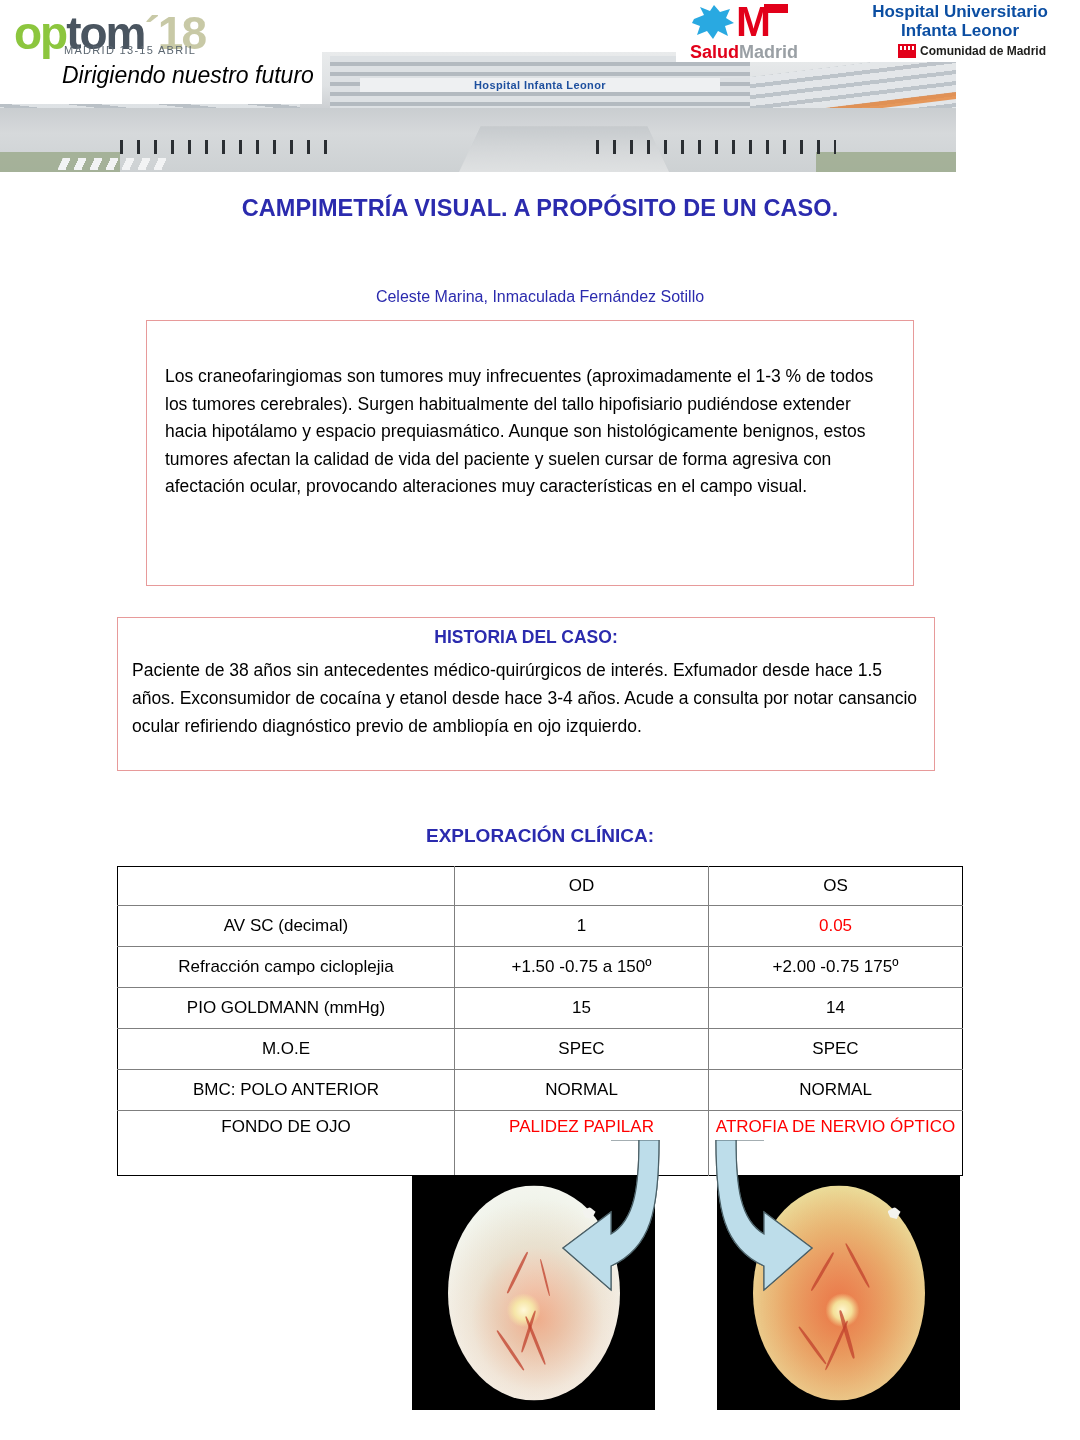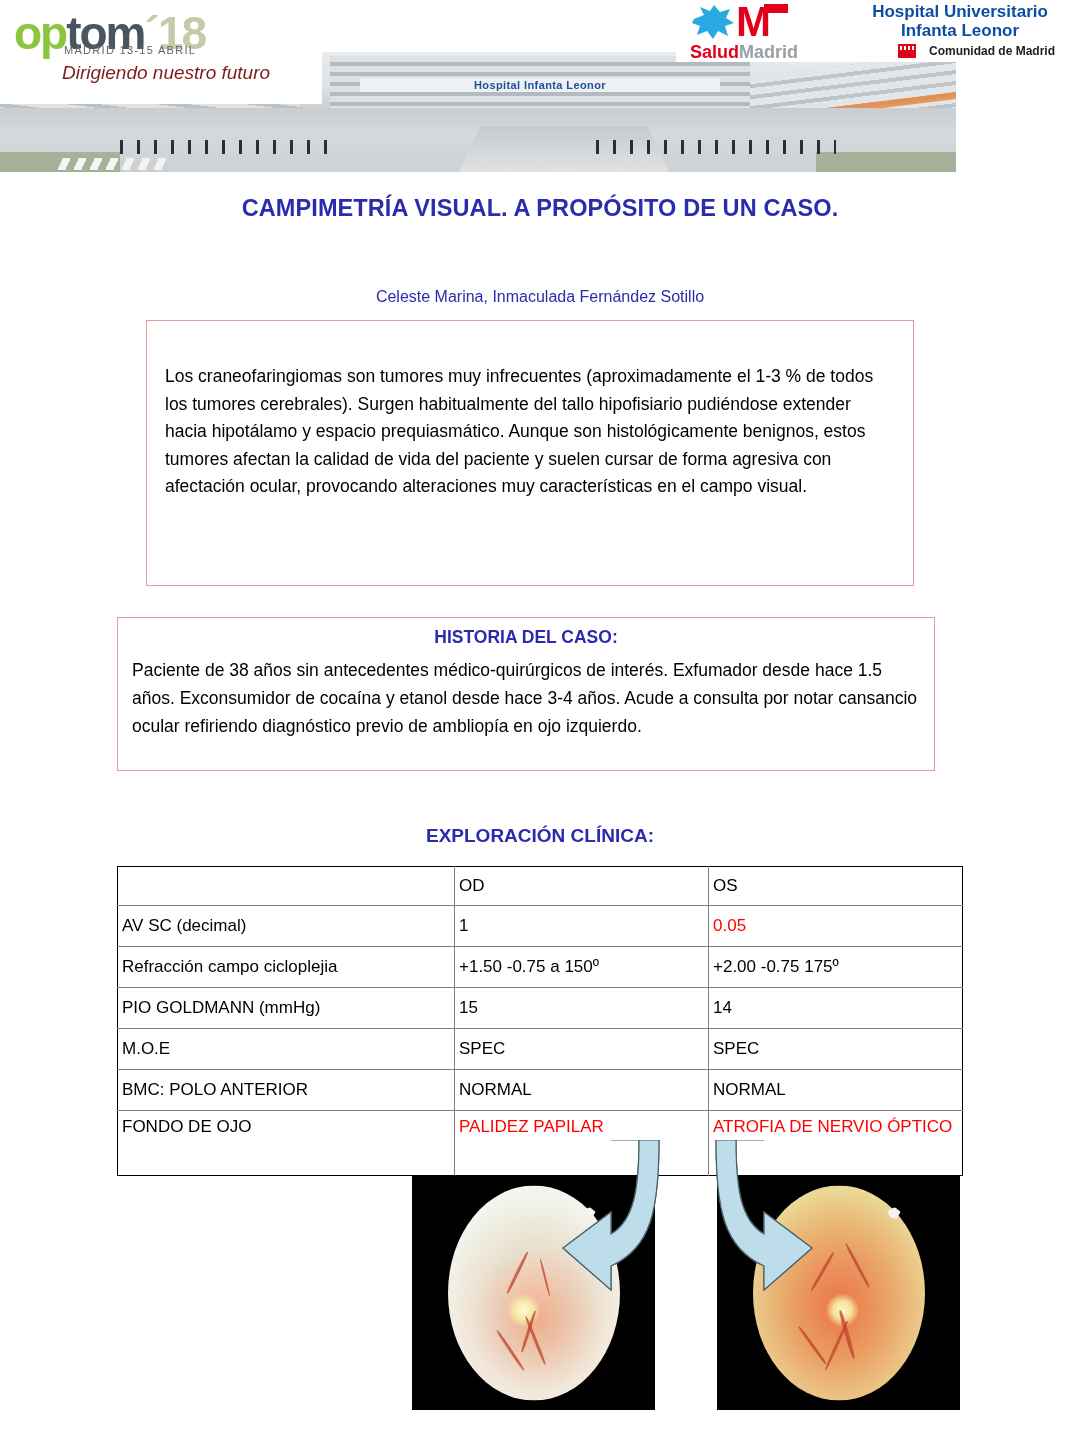--- a/index.html
+++ b/index.html
@@ -61,36 +61,36 @@
   
   .logo-optom{
     position:absolute;left:0;top:0;width:322px;height:104px;background:#ffffff;
     z-index:5;
   }
   .optom-word{position:absolute;left:14px;top:6px;font-size:46px;font-weight:bold;letter-spacing:-2px;}
   .optom-word .g{color:#8cc63e;}
   .optom-word .d{color:#4a5560;}
   .optom-word .y{color:#c8c9a6;}
   .optom-sub{position:absolute;left:64px;top:44px;font-size:11px;color:#5b6670;letter-spacing:1.3px;}
-  .optom-tag{position:absolute;left:62px;top:62px;font-size:19px;color:#7f1d1d;font-style:italic;}
+  .optom-tag{position:absolute;left:62px;top:62px;font-size:23px;color:#000000;font-style:italic;}
 
   
   .logo-hosp{
     position:absolute;right:0;top:0;width:404px;height:62px;background:#ffffff;z-index:5;
   }
   .salud-block{position:absolute;left:10px;top:2px;width:150px;height:58px;}
   .salud-star{position:absolute;left:4px;top:3px;width:46px;height:34px;}
   .salud-M{position:absolute;left:50px;top:0px;font-size:42px;line-height:40px;font-weight:bold;color:#e2001a;font-family:"Liberation Sans",sans-serif;}
   .salud-crown{position:absolute;left:78px;top:2px;width:24px;height:9px;background:#e2001a;}
   .salud-text{position:absolute;left:4px;top:40px;font-size:18px;font-weight:bold;}
   .salud-text .s{color:#e2001a;}
   .salud-text .m{color:#9aa0a5;}
   .hosp-name{position:absolute;left:168px;top:2px;width:232px;text-align:center;
     color:#0b4ea2;font-size:17px;font-weight:bold;line-height:19px;}
-  .cmad{position:absolute;left:222px;top:44px;display:flex;align-items:center;gap:13px;}
+  .cmad{position:absolute;left:222px;top:44px;display:flex;align-items:center;gap:4px;}
   .cmad-crest{width:18px;height:14px;background:#e2001a;position:relative;}
   .cmad-crest::after{content:"";position:absolute;left:2px;top:2px;width:14px;height:4px;
     background:repeating-linear-gradient(to right,#ffffff 0 2px,transparent 2px 4px);}
   .cmad-txt{font-size:12px;font-weight:bold;color:#1d1d1b;}
 
   
   .title{
     position:absolute;left:60px;top:193px;width:960px;
     text-align:center;color:#2b2bae;font-weight:bold;font-size:23.5px;line-height:31px;
     letter-spacing:.1px;
@@ -120,21 +120,21 @@
   }
 
   table.exam{
     position:absolute;left:117px;top:866px;width:818px;
     border-collapse:collapse;table-layout:fixed;
     border:1.5px solid #000000;
   }
   table.exam td{
     border-top:1.2px solid #7f7f7f;
     border-left:1.2px solid #7f7f7f;
-    vertical-align:middle;
+    text-align:center;vertical-align:middle;
     font-size:17px;color:#000000;height:36px;padding:2px 4px;
   }
   table.exam tr:first-child td{border-top:none;}
   table.exam td:first-child{border-left:none;}
   table.exam .c0{width:328px;}
   table.exam .c1{width:245px;}
   table.exam .c2{width:245px;}
   table.exam td.red{color:#ff0000;}
   table.exam tr.hdr td{height:34px;}
   table.exam tr.last td{height:56px;vertical-align:top;padding-top:6px;}

